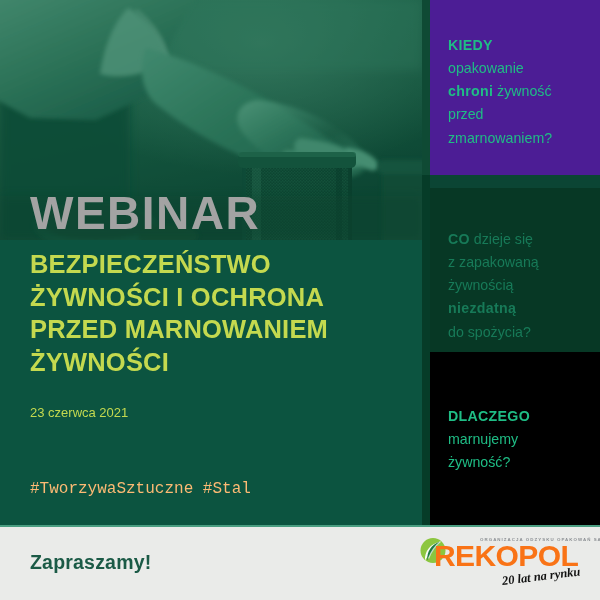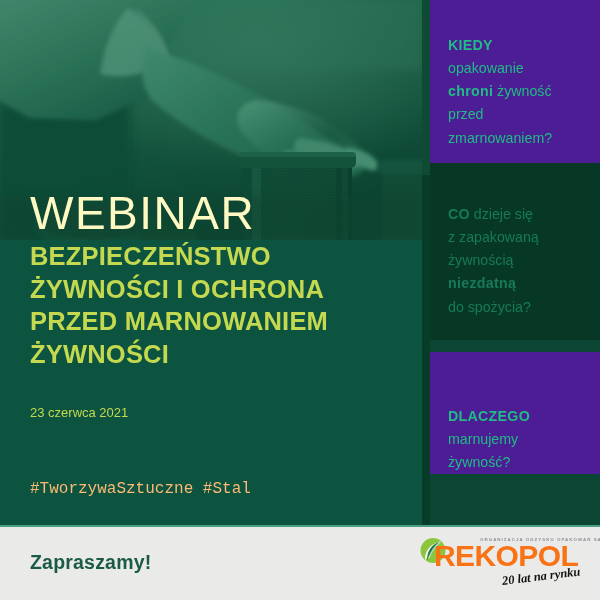--- a/index.html
+++ b/index.html
@@ -32,28 +32,28 @@
     width:422px; height:240px;
     overflow:hidden;
     background:#123d2c;
   }
   .photo .scene{ position:absolute; inset:0; }
 
   
   .webinar{
     position:absolute; left:30px; top:190px;
     font-size:46px;
-    font-weight:normal;
+    font-weight:bold;
     letter-spacing:1.5px;
     line-height:1;
-    color:#fef9c3;
+    color:#a3a3a3;
     z-index:4;
   }
   .main-title{
-    position:absolute; left:30px; top:240px;
+    position:absolute; left:30px; top:248px;
     width:378px;
     font-size:25.5px;
     font-weight:bold;
     line-height:1.28;
     letter-spacing:0.2px;
     color:#c4d94f;
     z-index:4;
   }
   .datetime{
     position:absolute; left:30px; top:404px;
@@ -82,24 +82,24 @@
     left:18px;
     width:145px;
     font-size:14.2px;
     line-height:1.63;
   }
   .panel-text b{ font-weight:bold; letter-spacing:0.3px; }
 
   #panel1{ top:0;   height:175px; background:#4c1d95; }
   #panel1 .panel-text{ top:34px; color:#1fbd85; }
 
-  #panel2{ top:163px; height:177px; background:#073825; }
+  #panel2{ top:188px; height:177px; background:#073825; }
   #panel2 .panel-text{ top:40px; color:#177a58; }
 
-  #panel3{ top:352px; height:122px; background:#4c1d95; }
+  #panel3{ top:352px; height:173px; background:#000000; }
   #panel3 .panel-text{ top:53px; color:#1fbd85; }
 
   
   .spine{
     position:absolute; left:422px; top:0;
     width:8px; height:525px;
     background:#063c28;
   }
   .spine-top{
     position:absolute; left:422px; top:0;

